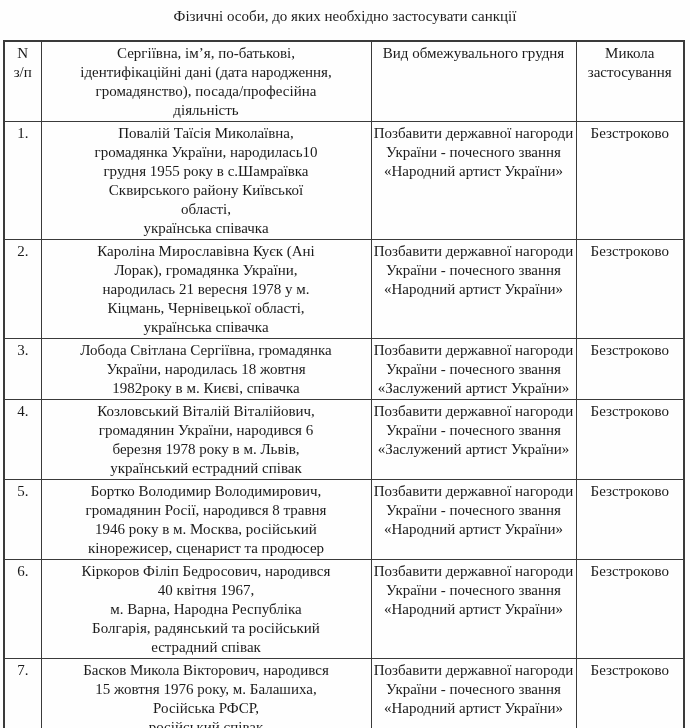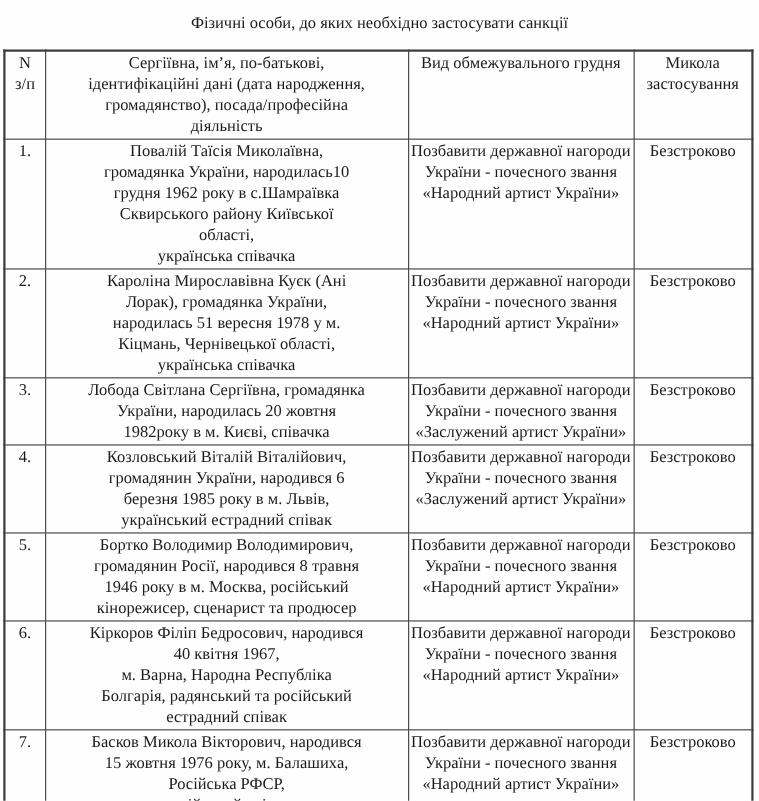--- a/index.html
+++ b/index.html
@@ -9,21 +9,21 @@
     height: 728px;
     background: #fefefe;
     overflow: hidden;
     font-family: "Liberation Serif", "DejaVu Serif", serif;
     color: #1b1b1b;
   }
   .title {
     text-align: center;
     font-size: 15px;
     line-height: 19px;
-    padding-top: 12px;
+    padding-top: 7px;
   }
   table.sanctions {
     border-collapse: collapse;
     table-layout: fixed;
     width: 680px;
     margin: 14px 0 0 3px;
     border: 2px solid #3a3a3a;
   }
   table.sanctions col.c1 { width: 37px; }
   table.sanctions col.c2 { width: 330px; }
@@ -67,56 +67,56 @@
         <th>Вид обмежувального грудня</th>
         <th>Микола
 застосування</th>
       </tr>
     </thead>
     <tbody>
       <tr>
         <td>1.</td>
         <td>Повалій Таїсія Миколаївна,
 громадянка України, народилась10
-грудня 1962 року в с.Шамраївка
+грудня 1955 року в с.Шамраївка
 Сквирського району Київської
 області,
 українська співачка</td>
         <td>Позбавити державної нагороди
 України - почесного звання
 «Народний артист України»</td>
         <td>Безстроково</td>
       </tr>
       <tr>
         <td>2.</td>
         <td>Кароліна Мирославівна Куєк (Ані
 Лорак), громадянка України,
-народилась 51 вересня 1978 у м.
+народилась 21 вересня 1978 у м.
 Кіцмань, Чернівецької області,
 українська співачка</td>
         <td>Позбавити державної нагороди
 України - почесного звання
 «Народний артист України»</td>
         <td>Безстроково</td>
       </tr>
       <tr>
         <td>3.</td>
         <td>Лобода Світлана Сергіївна, громадянка
-України, народилась 20 жовтня
+України, народилась 18 жовтня
 1982року в м. Києві, співачка</td>
         <td>Позбавити державної нагороди
 України - почесного звання
 «Заслужений артист України»</td>
         <td>Безстроково</td>
       </tr>
       <tr>
         <td>4.</td>
         <td>Козловський Віталій Віталійович,
 громадянин України, народився 6
-березня 1985 року в м. Львів,
+березня 1978 року в м. Львів,
 український естрадний співак</td>
         <td>Позбавити державної нагороди
 України - почесного звання
 «Заслужений артист України»</td>
         <td>Безстроково</td>
       </tr>
       <tr>
         <td>5.</td>
         <td>Бортко Володимир Володимирович,
 громадянин Росії, народився 8 травня

